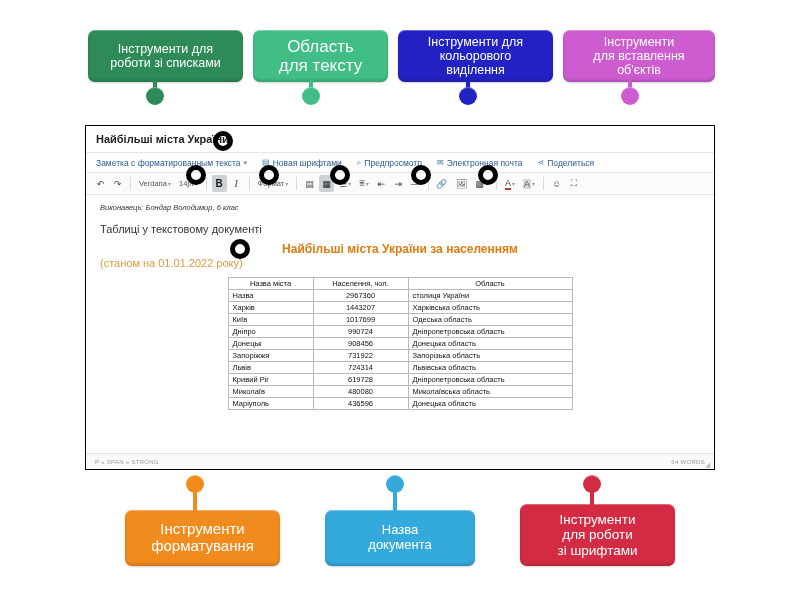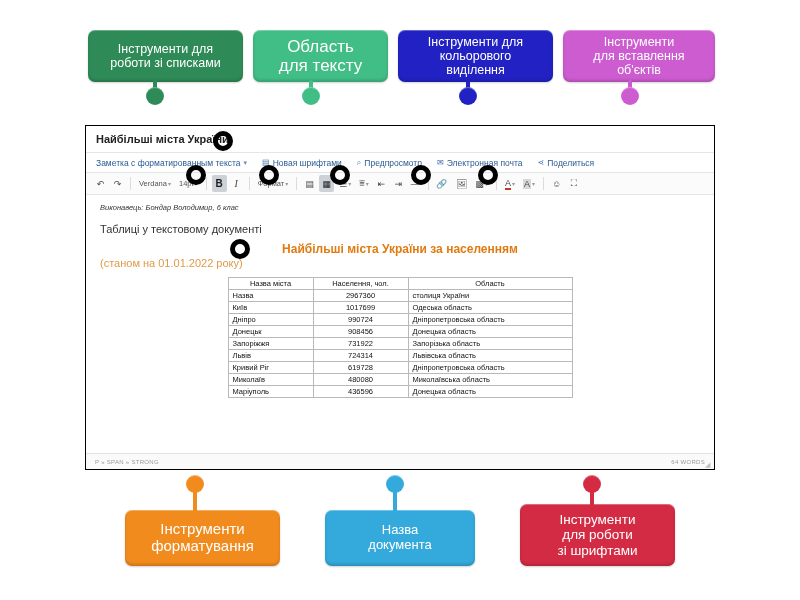--- a/index.html
+++ b/index.html
@@ -377,20 +377,25 @@
             <td class="col-reg">Область</td>
           </tr>
       </thead>
       <tbody id="city-table-body">
           <tr>
             <td class="col-city">Назва</td>
             <td class="col-pop">2967360</td>
             <td class="col-reg">столиця України</td>
           </tr>
           <tr>
+            <td class="col-city">Харків</td>
+            <td class="col-pop">1443207</td>
+            <td class="col-reg">Харківська область</td>
+          </tr>
+          <tr>
             <td class="col-city">Київ</td>
             <td class="col-pop">1017699</td>
             <td class="col-reg">Одеська область</td>
           </tr>
           <tr>
             <td class="col-city">Дніпро</td>
             <td class="col-pop">990724</td>
             <td class="col-reg">Дніпропетровська область</td>
           </tr>
           <tr>

